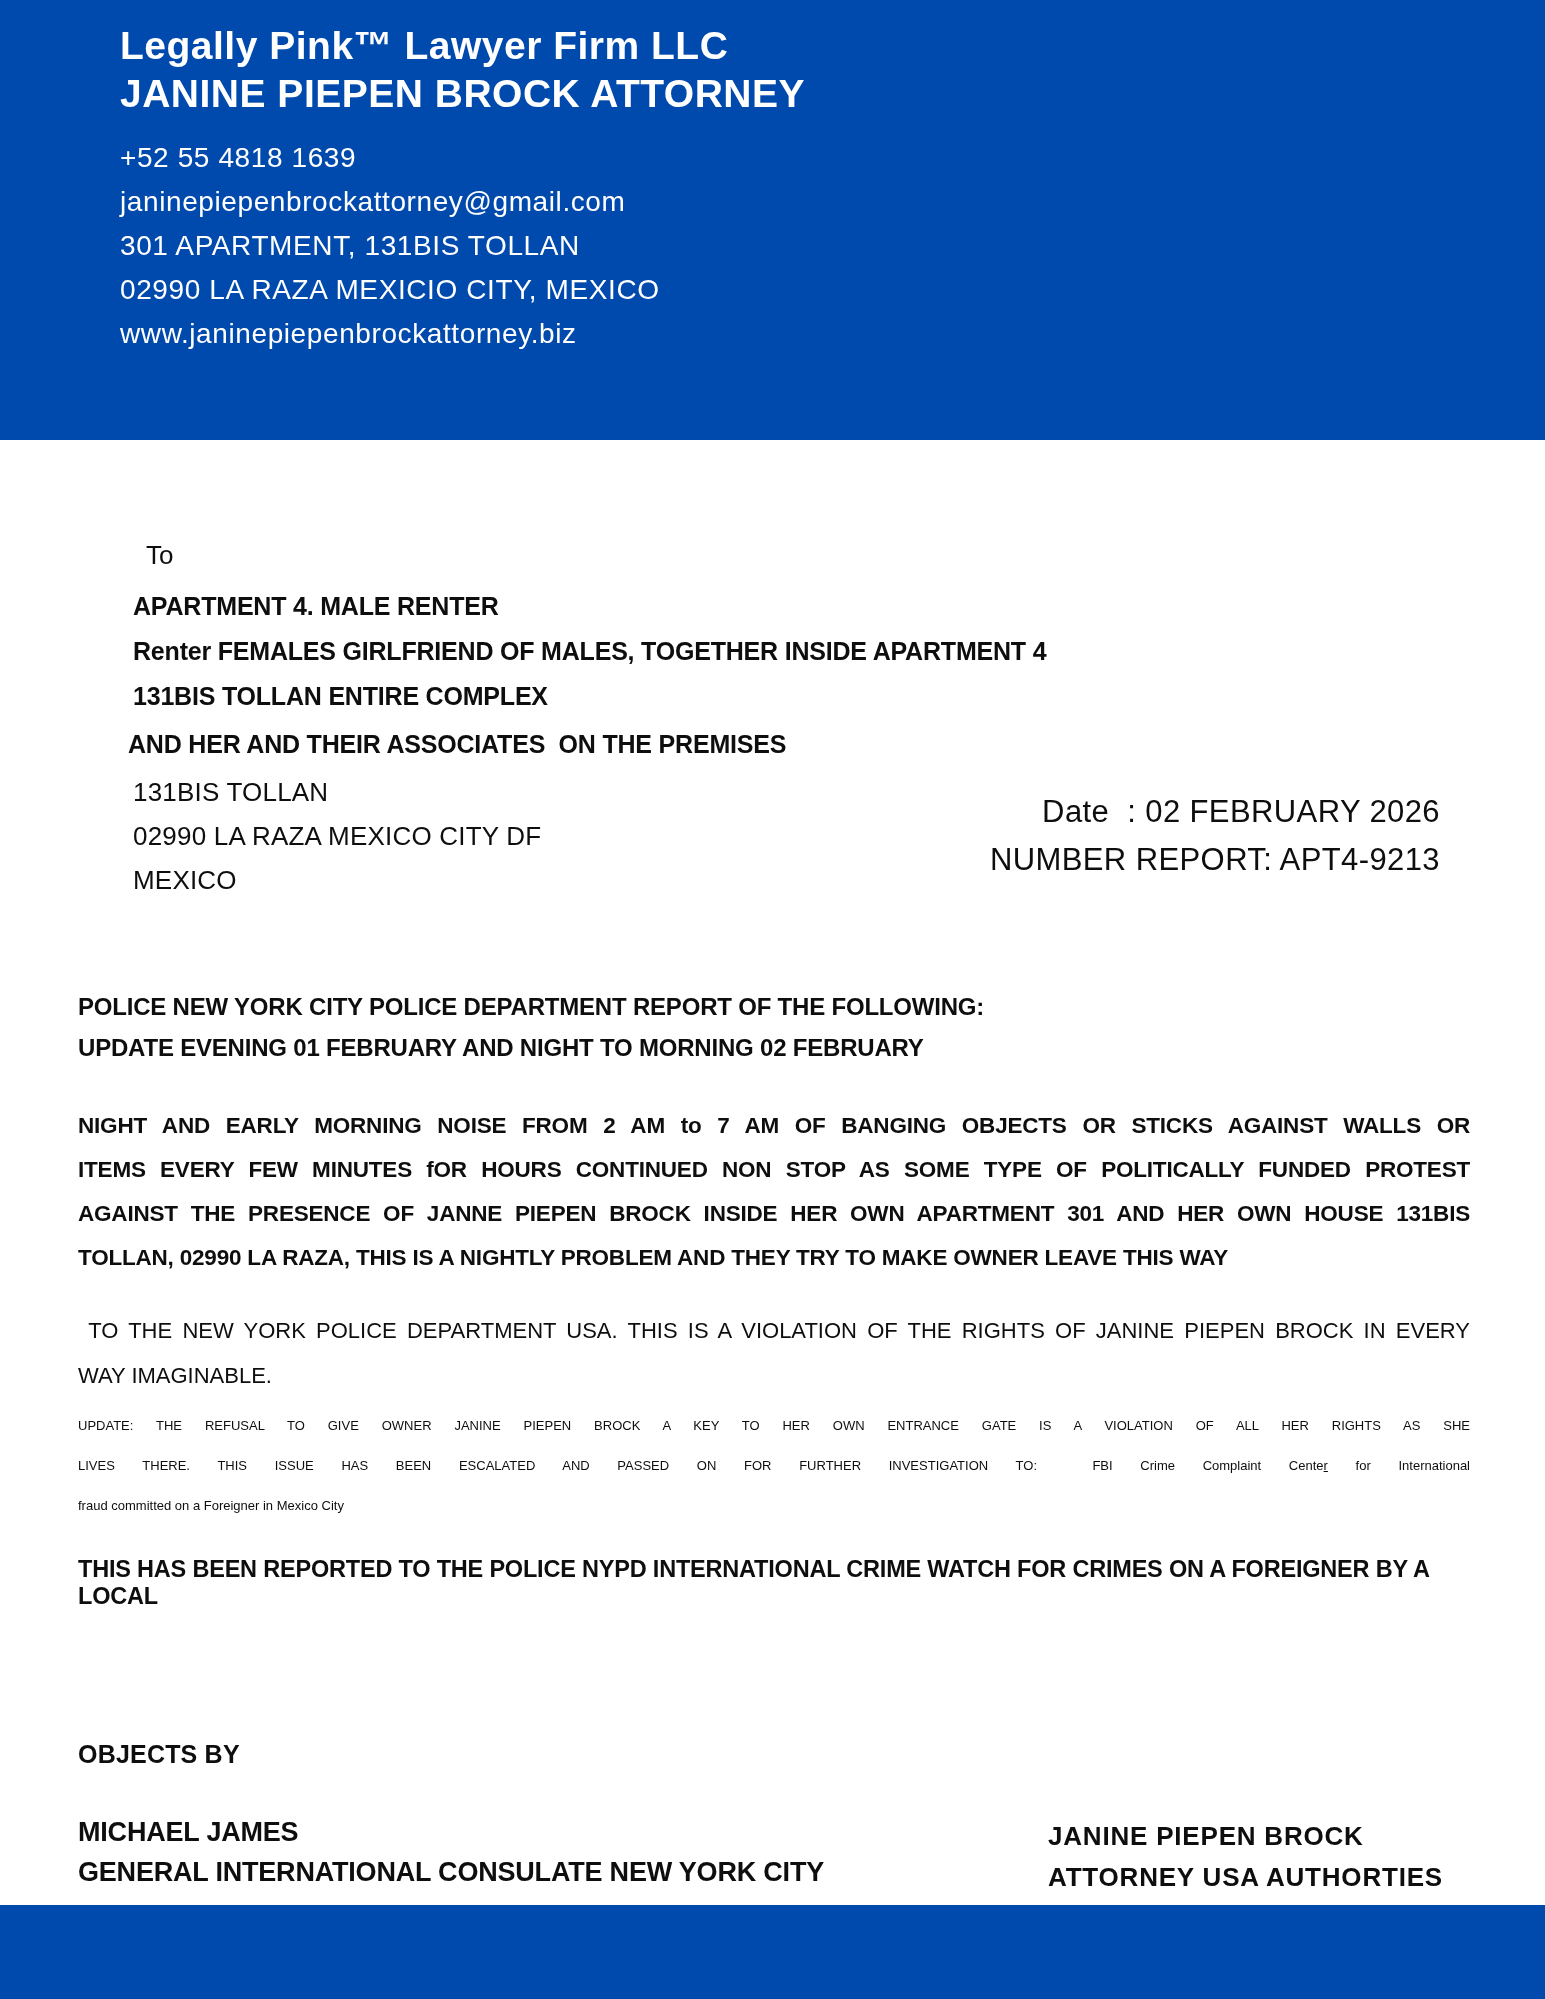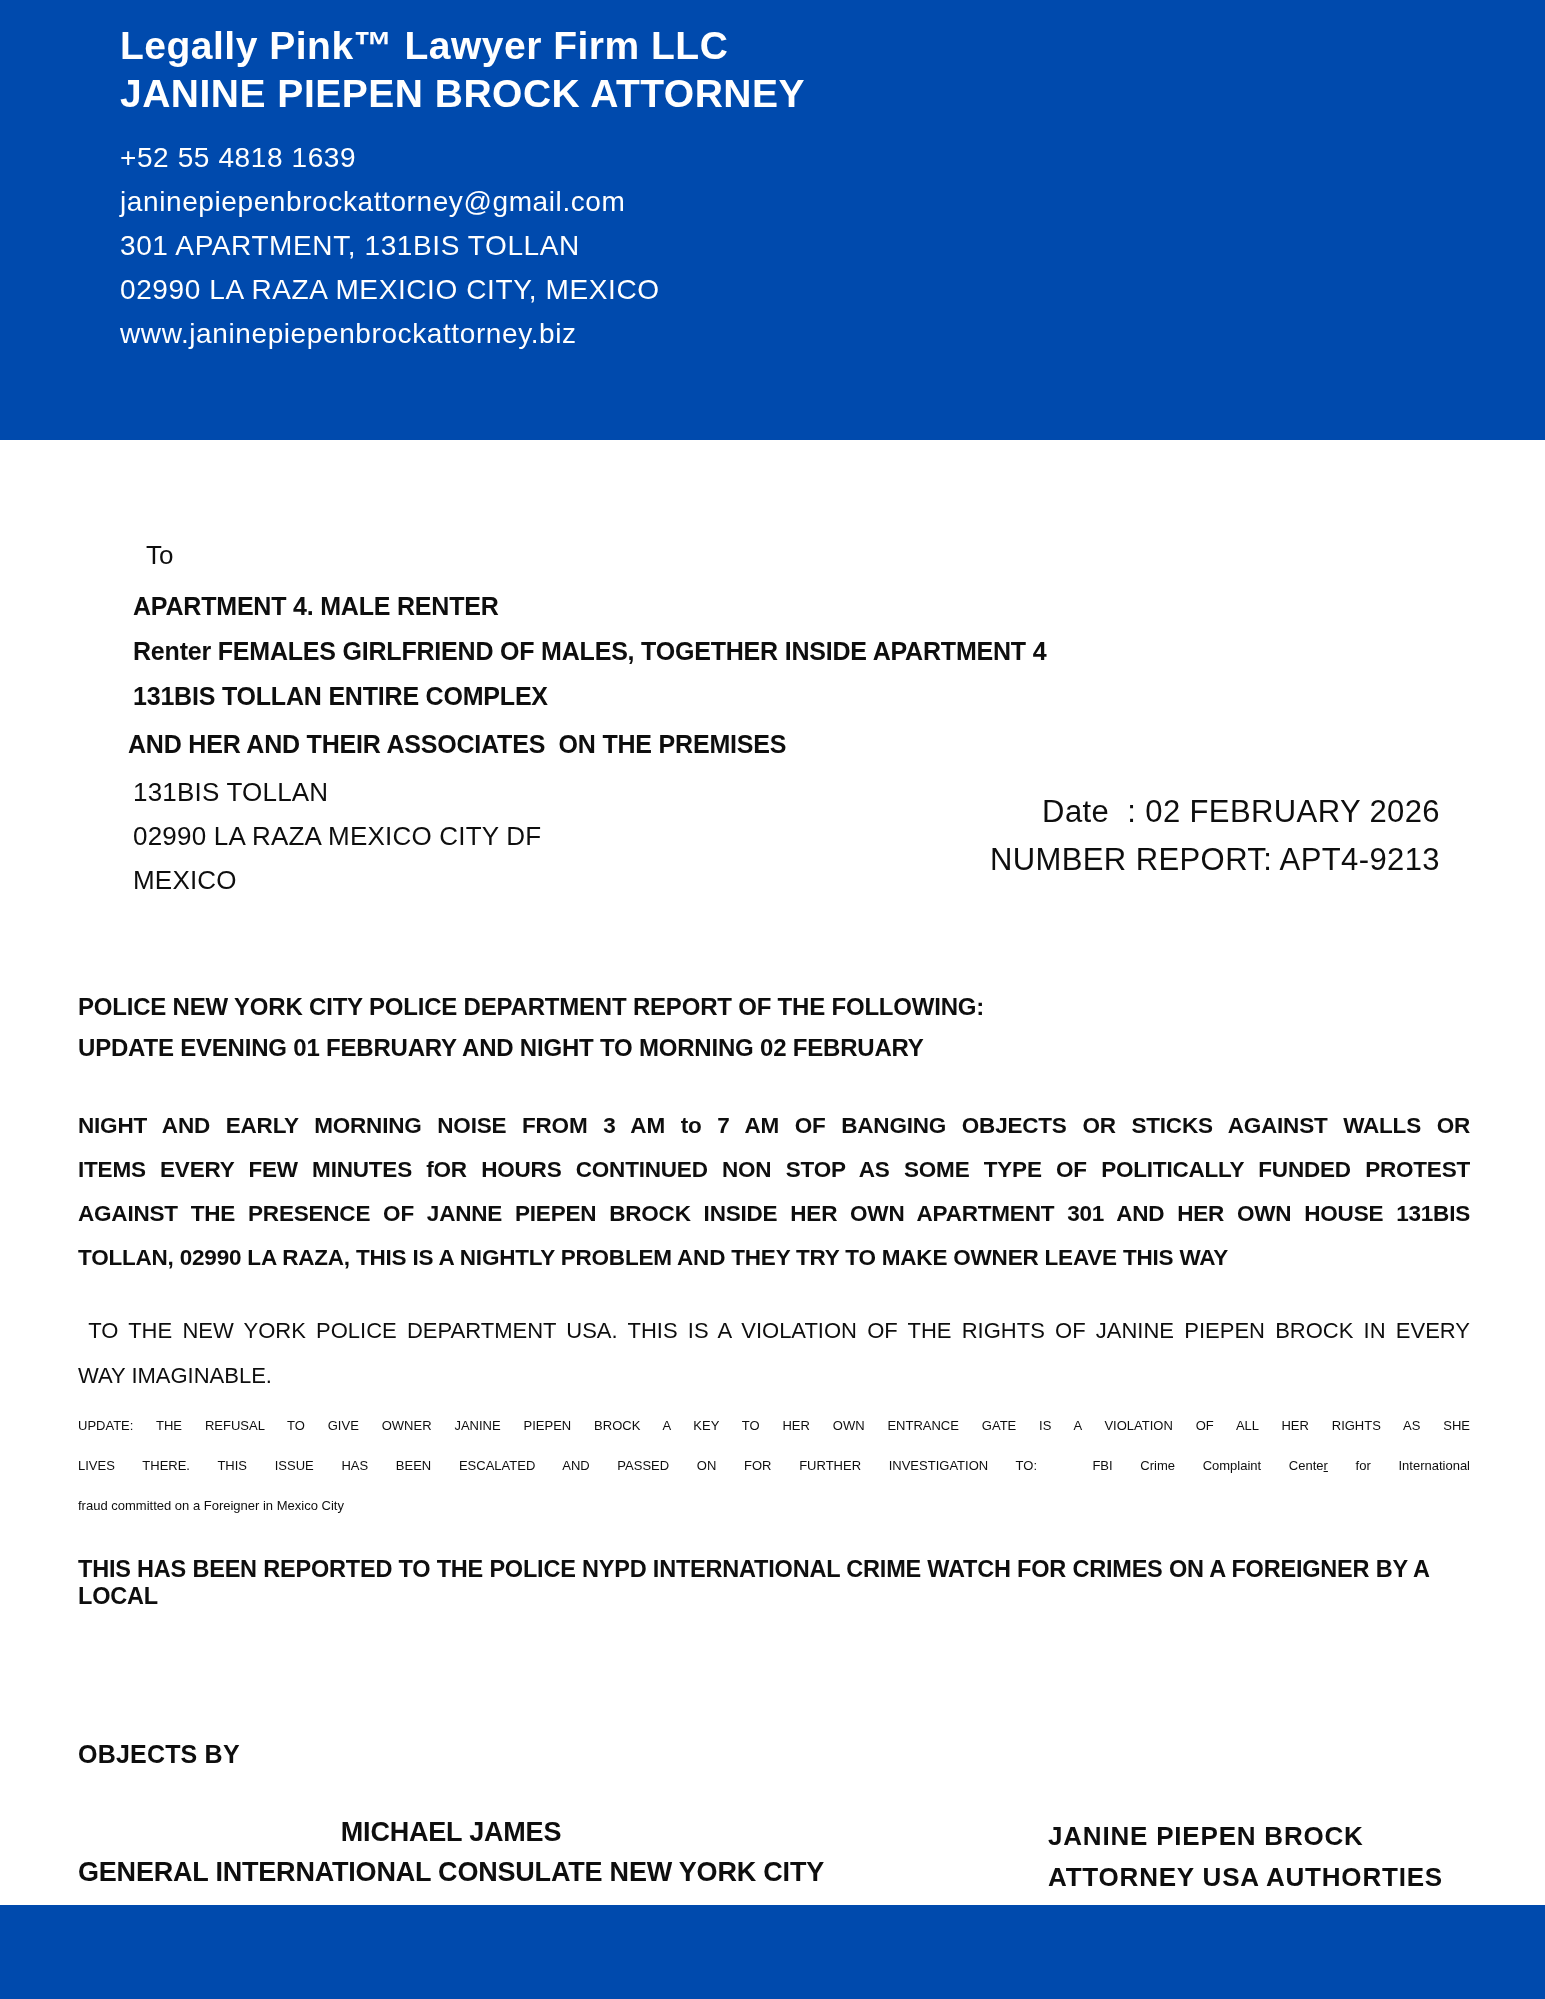--- a/index.html
+++ b/index.html
@@ -48,21 +48,21 @@
   .violation-para { margin-top: 28px; font-weight: 400; font-size: 22px; }
   .violation-para .p-line { line-height: 45px; white-space: pre-wrap; }
   .update-para { margin-top: 8px; font-weight: 400; font-size: 13px; }
   .update-para .p-line { line-height: 40px; }
   .u { text-decoration: underline; }
   .reported-line { margin-top: 30px; font-weight: 700; font-size: 23.5px; letter-spacing: -0.2px; }
 
   
   .signed-by { position: absolute; left: 78px; top: 1740px; font-size: 25px; font-weight: 700; letter-spacing: 0.2px; }
   .sig-left { position: absolute; left: 78px; top: 1812px; font-size: 27px; font-weight: 700; }
-  .sig-left .s-line { line-height: 40px; letter-spacing: -0.2px; text-align: center; }
+  .sig-left .s-line { line-height: 40px; letter-spacing: -0.2px; }
   .sig-right { position: absolute; left: 1048px; top: 1800px; font-size: 26px; font-weight: 700; margin-top: 16px; }
   .sig-right .s-line { line-height: 41px; letter-spacing: 0.8px; }
 
   
   .footer-band {
     position: absolute; left: 0; bottom: 0; width: 1545px; height: 94px;
     background: #004aad;
   }
 </style>
 </head>
@@ -100,21 +100,21 @@
   <div class="meta-block">
     <div class="m-line">Date &nbsp;: 02 FEBRUARY 2026</div>
     <div class="m-line">NUMBER REPORT: APT4-9213</div>
   </div>
 
   <div class="report">
     <div class="rpt-heading">POLICE NEW YORK CITY POLICE DEPARTMENT REPORT OF THE FOLLOWING:</div>
     <div class="rpt-heading">UPDATE EVENING 01 FEBRUARY AND NIGHT TO MORNING 02 FEBRUARY</div>
 
     <div class="noise-para para">
-      <div class="p-line jl">NIGHT AND EARLY MORNING NOISE FROM 3 AM to 7 AM OF BANGING OBJECTS OR STICKS AGAINST WALLS OR</div>
+      <div class="p-line jl">NIGHT AND EARLY MORNING NOISE FROM 2 AM to 7 AM OF BANGING OBJECTS OR STICKS AGAINST WALLS OR</div>
       <div class="p-line jl">ITEMS EVERY FEW MINUTES fOR HOURS CONTINUED NON STOP AS SOME TYPE OF POLITICALLY FUNDED PROTEST</div>
       <div class="p-line jl">AGAINST THE PRESENCE OF JANNE PIEPEN BROCK INSIDE HER OWN APARTMENT 301 AND HER OWN HOUSE 131BIS</div>
       <div class="p-line">TOLLAN, 02990 LA RAZA, THIS IS A NIGHTLY PROBLEM AND THEY TRY TO MAKE OWNER LEAVE THIS WAY</div>
     </div>
 
     <div class="violation-para para">
       <div class="p-line jl">&nbsp;TO THE NEW YORK POLICE DEPARTMENT USA. THIS IS A VIOLATION OF THE RIGHTS OF JANINE PIEPEN BROCK IN EVERY</div>
       <div class="p-line">WAY IMAGINABLE.</div>
     </div>
 

